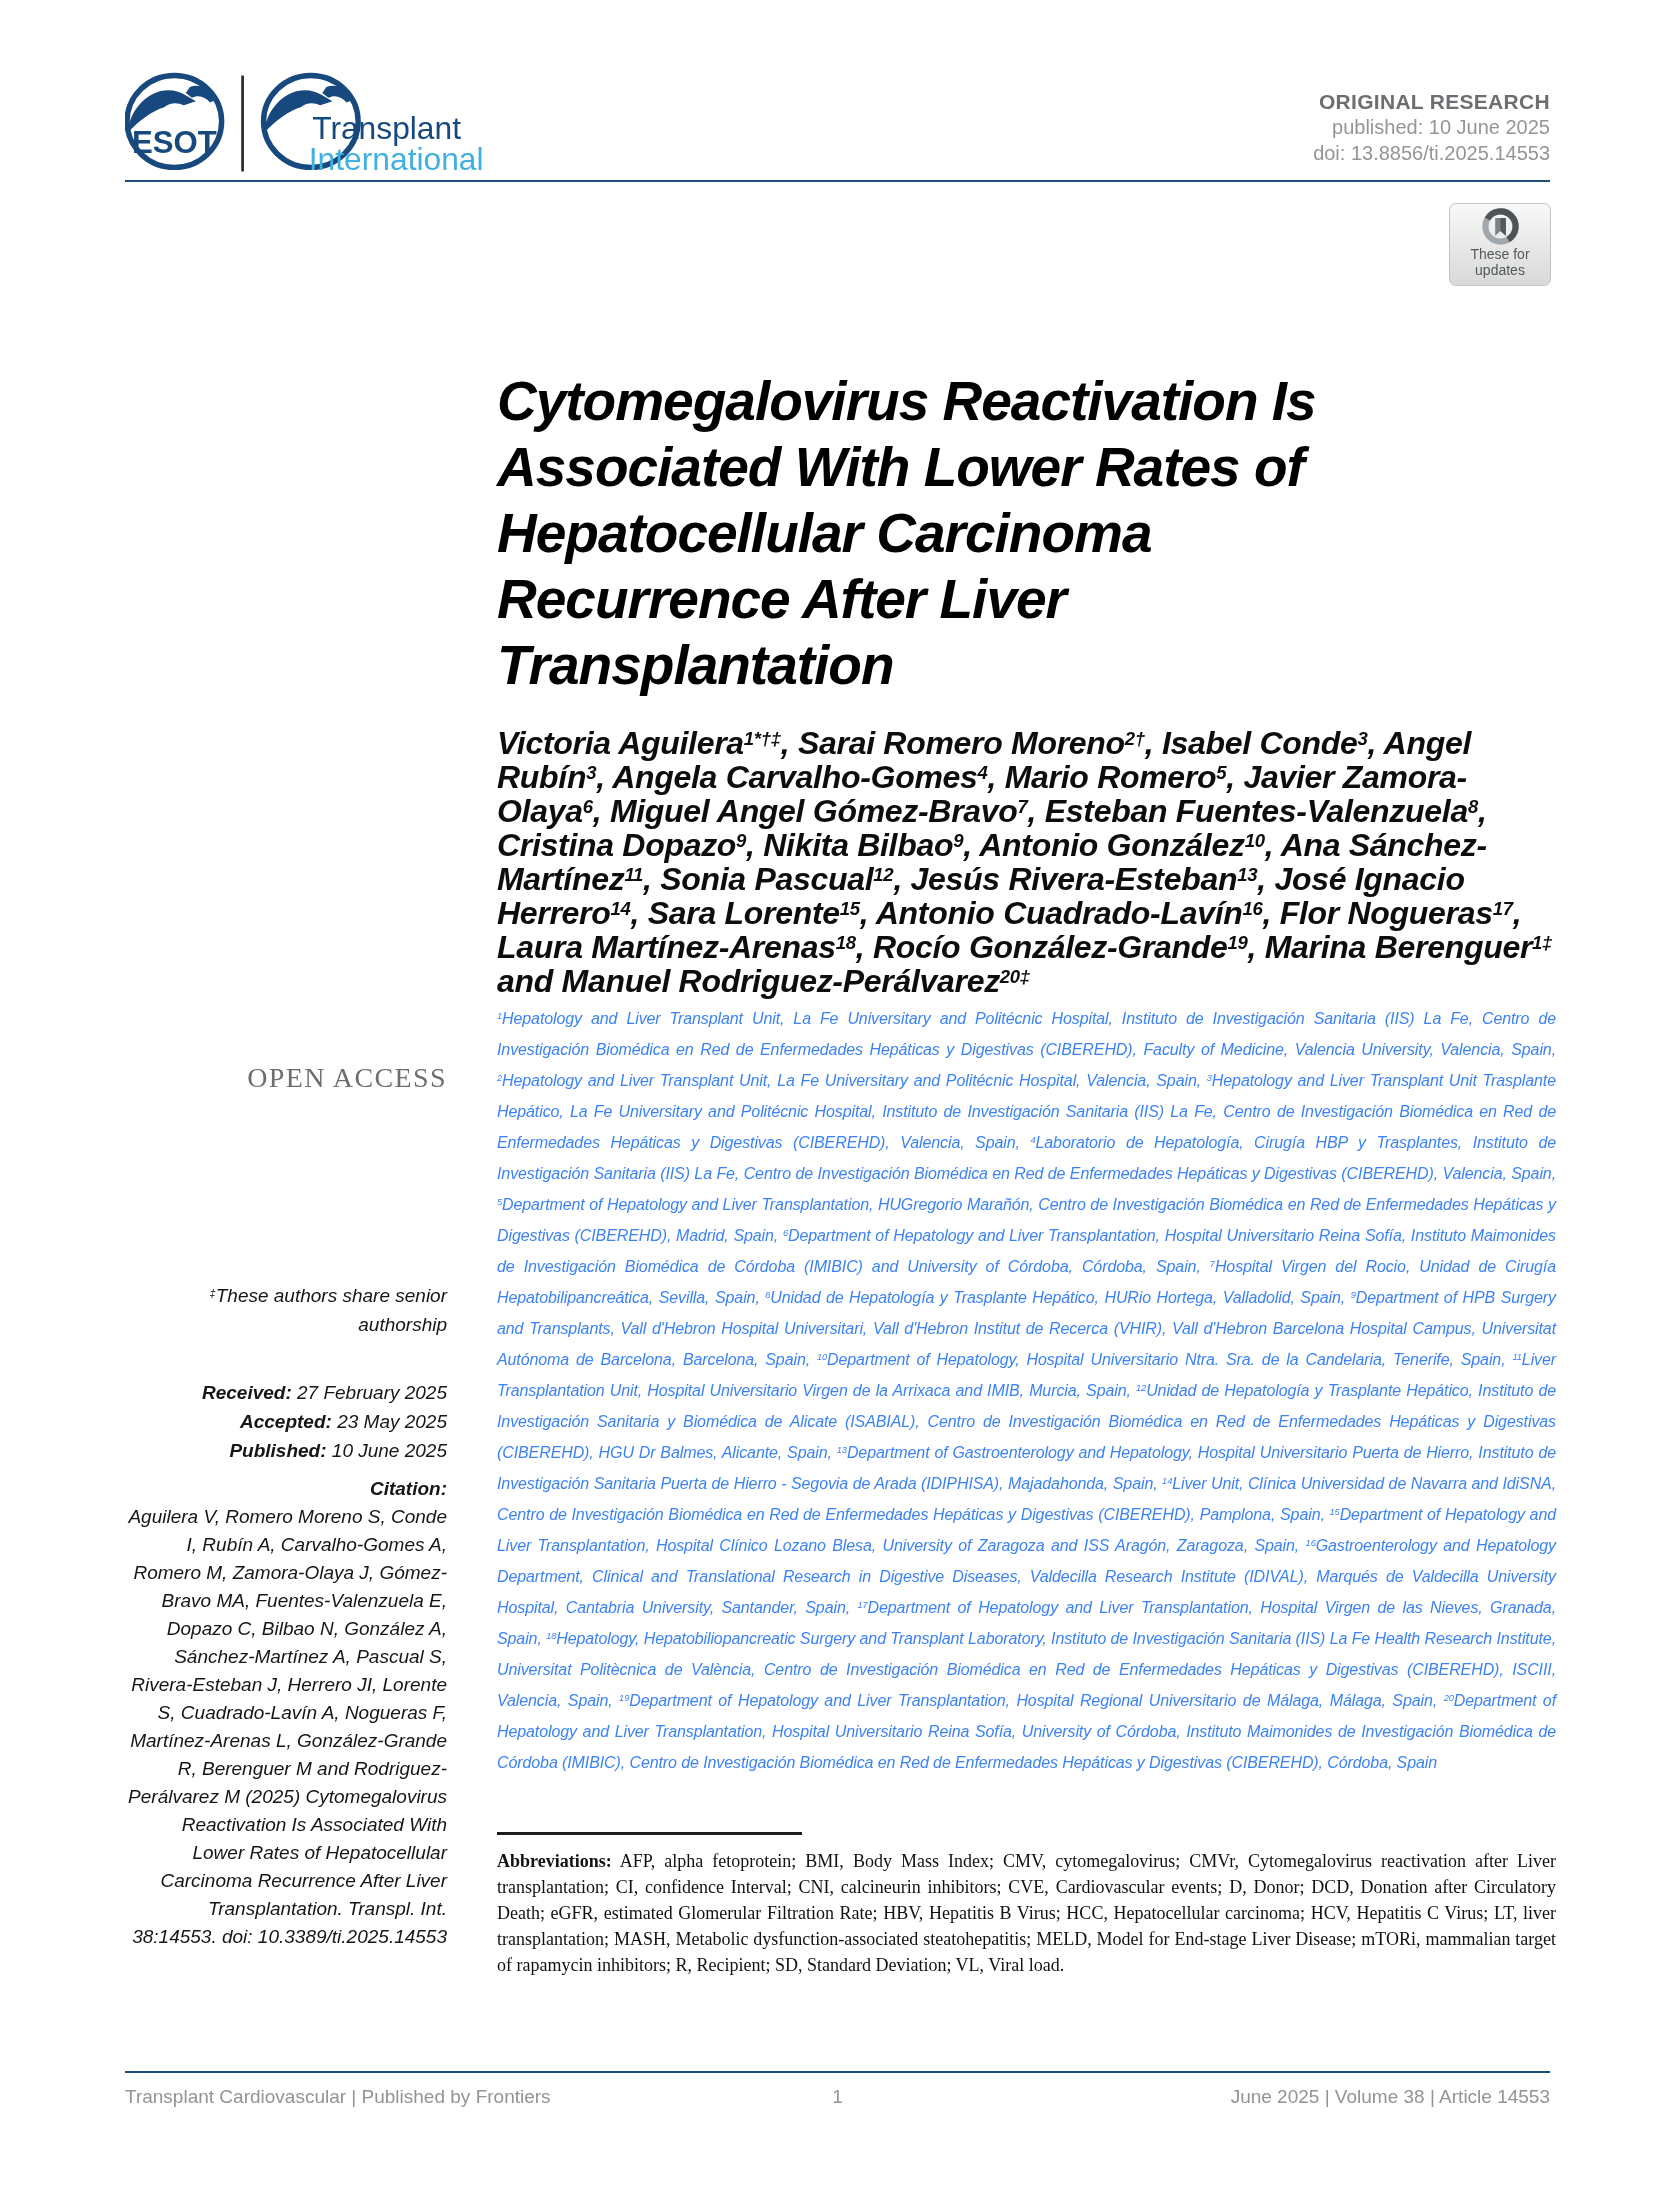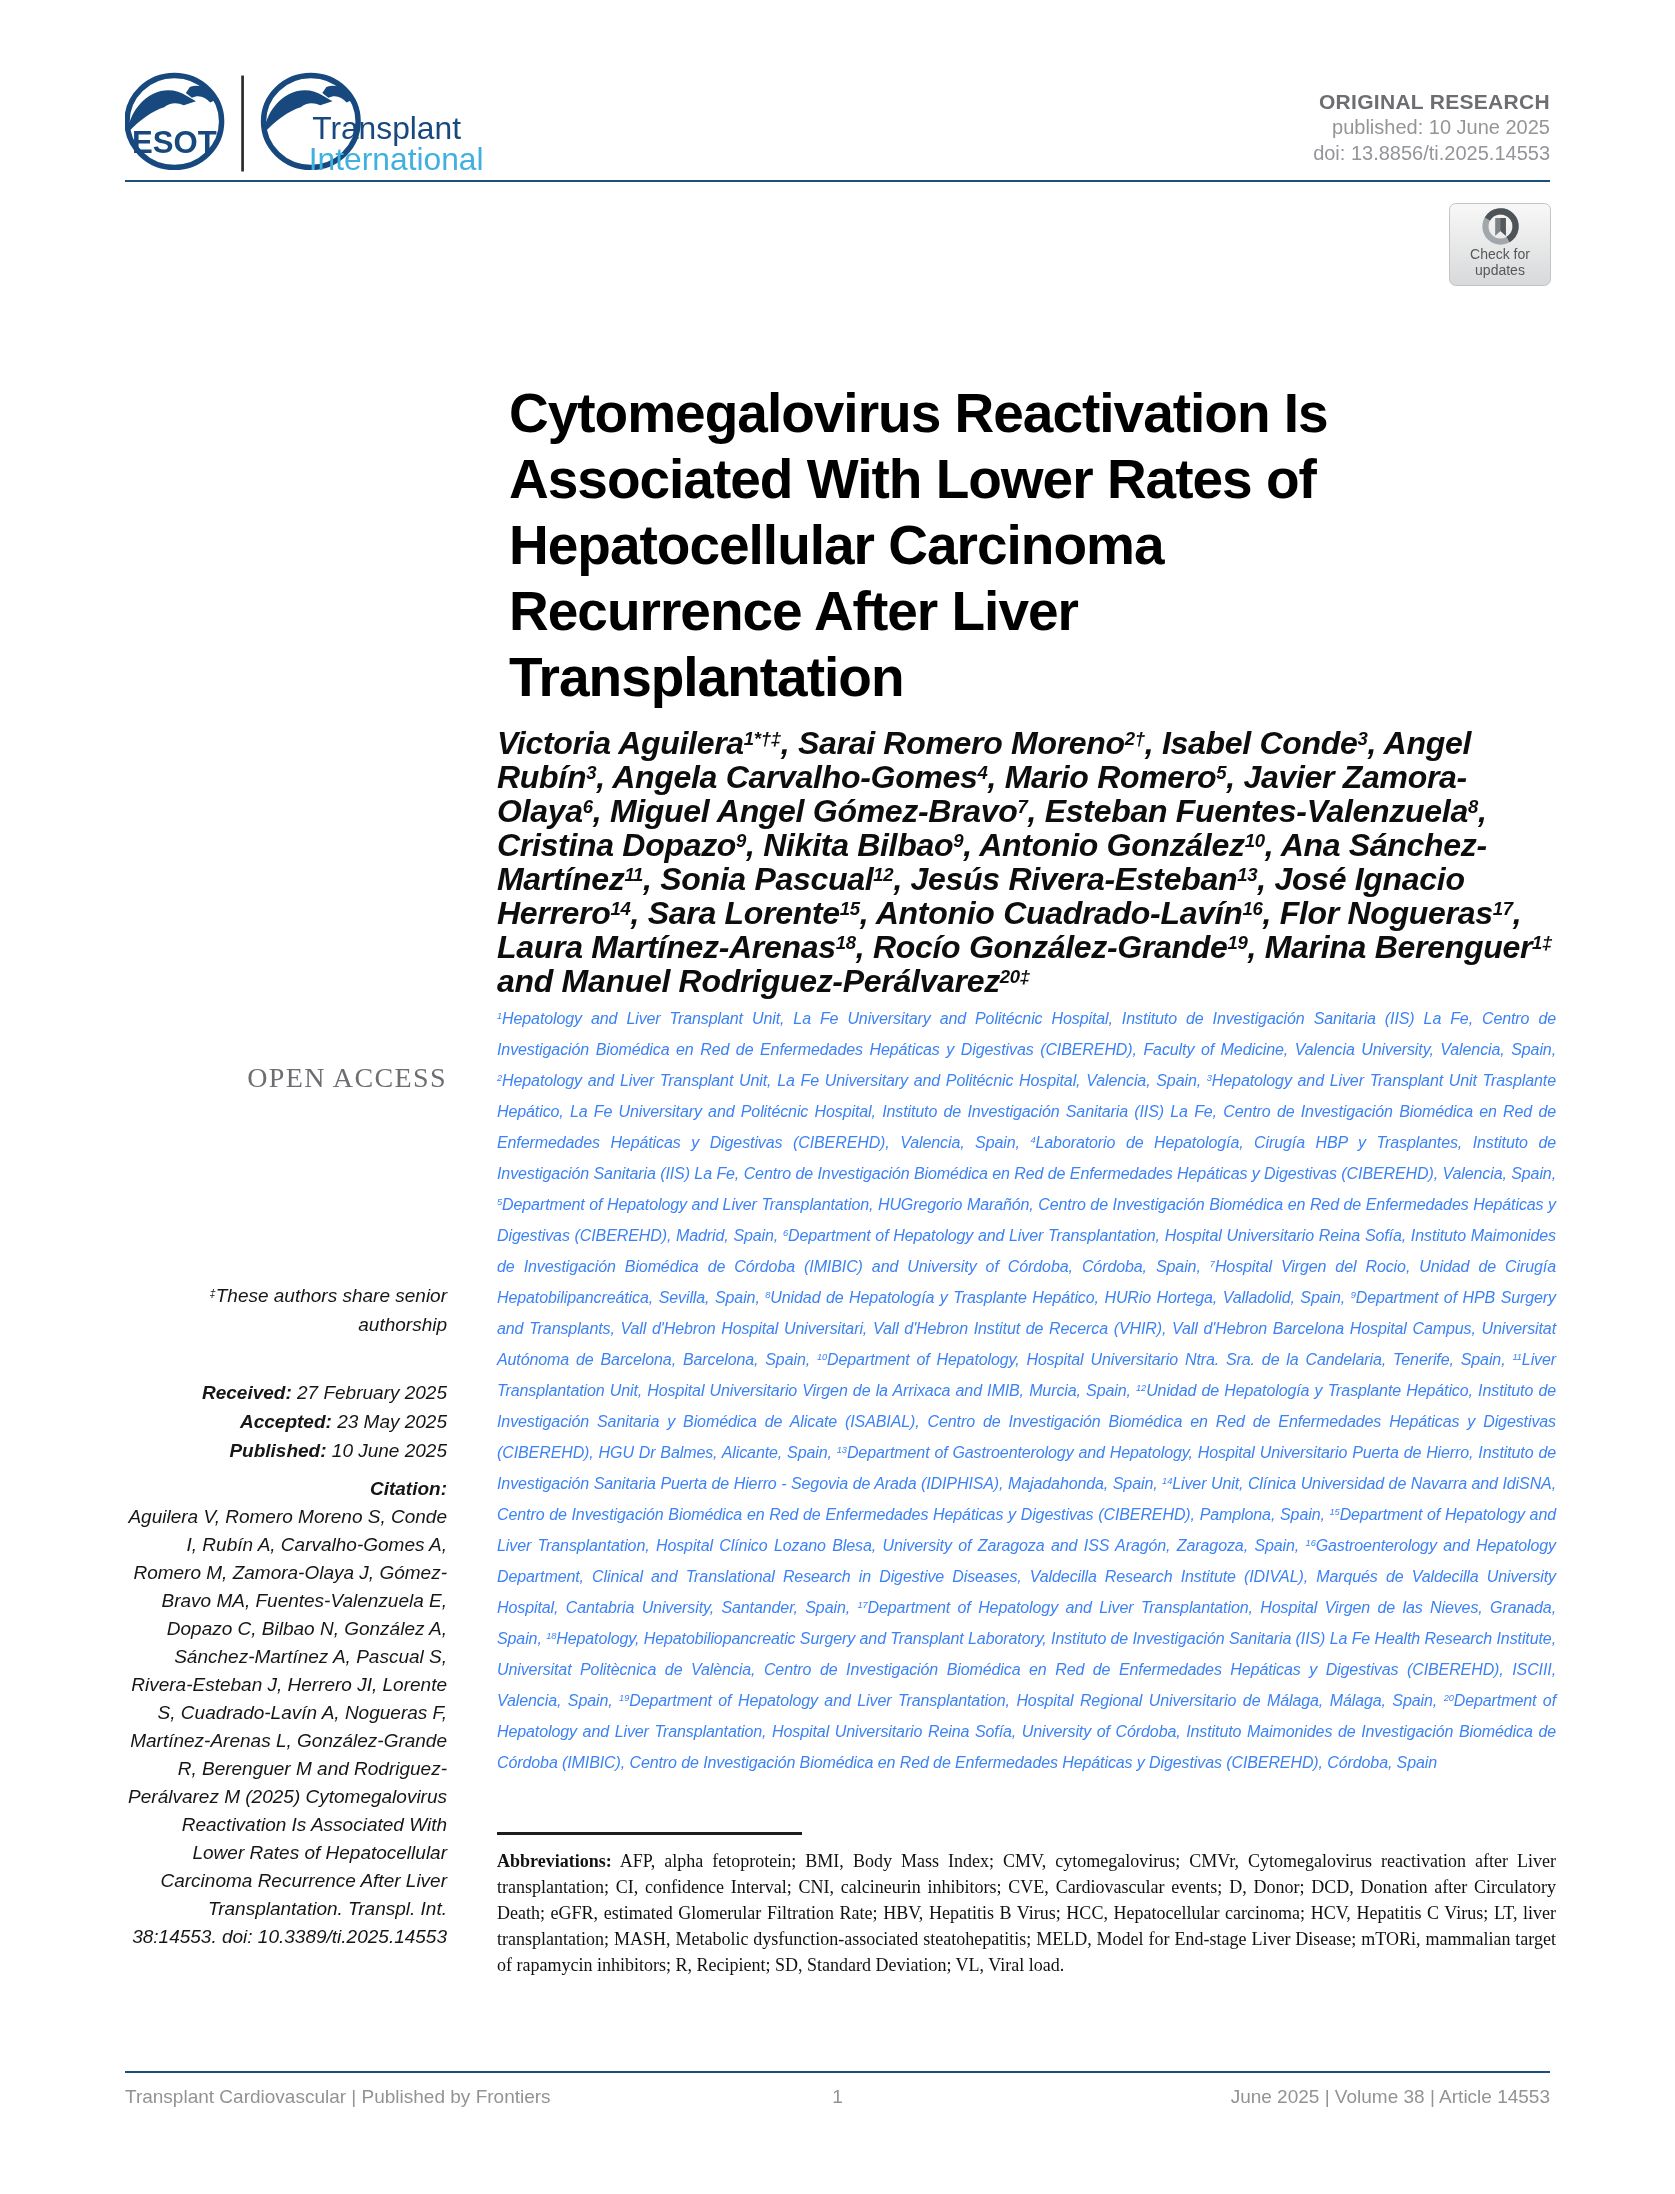--- a/index.html
+++ b/index.html
@@ -85,26 +85,26 @@
   <div class="rule-top"></div>
 
   <div class="badge">
     <svg width="39" height="39" viewBox="0 0 44 44" style="margin-top:3.4px;">
       <circle cx="22" cy="22" r="17" fill="none" stroke="#a2a7ab" stroke-width="7"></circle>
       <path d="M7.3 13.5 A17 17 0 1 1 30.5 36.7" fill="none" stroke="#4e5357" stroke-width="7"></path>
       <path d="M16 12.5 h12 v20 l-6 -5.5 l-6 5.5 z" fill="#7d8286"></path>
       <path d="M22 12.5 h6 v20 l-6 -5.5 z" fill="#53585c"></path>
     </svg>
     <div class="badge-text">
-      <span>Check for</span><br>
+      <span>These for</span><br>
       <span>updates</span>
     </div>
   </div>
 
-  <h1 class="title" style="margin:12px;">Cytomegalovirus Reactivation Is<br>Associated With Lower Rates of<br>Hepatocellular Carcinoma<br>Recurrence After Liver<br>Transplantation</h1>
+  <h1 class="title" style="margin:0;font-style:italic;">Cytomegalovirus Reactivation Is<br>Associated With Lower Rates of<br>Hepatocellular Carcinoma<br>Recurrence After Liver<br>Transplantation</h1>
 
   <p class="authors" style="margin:0;">Victoria Aguilera<sup>1*†‡</sup>, Sarai Romero Moreno<sup>2†</sup>, Isabel Conde<sup>3</sup>, Angel Rubín<sup>3</sup>, Angela Carvalho-Gomes<sup>4</sup>, Mario Romero<sup>5</sup>, Javier Zamora-Olaya<sup>6</sup>, Miguel Angel Gómez-Bravo<sup>7</sup>, Esteban Fuentes-Valenzuela<sup>8</sup>, Cristina Dopazo<sup>9</sup>, Nikita Bilbao<sup>9</sup>, Antonio González<sup>10</sup>, Ana Sánchez-Martínez<sup>11</sup>, Sonia Pascual<sup>12</sup>, Jesús Rivera-Esteban<sup>13</sup>, José Ignacio Herrero<sup>14</sup>, Sara Lorente<sup>15</sup>, Antonio Cuadrado-Lavín<sup>16</sup>, Flor Nogueras<sup>17</sup>, Laura Martínez-Arenas<sup>18</sup>, Rocío González-Grande<sup>19</sup>, Marina Berenguer<sup>1‡</sup> and Manuel Rodriguez-Perálvarez<sup>20‡</sup></p>
 
   <p class="affil" style="margin:0;"><sup>1</sup>Hepatology and Liver Transplant Unit, La Fe Universitary and Politécnic Hospital, Instituto de Investigación Sanitaria (IIS) La Fe, Centro de Investigación Biomédica en Red de Enfermedades Hepáticas y Digestivas (CIBEREHD), Faculty of Medicine, Valencia University, Valencia, Spain, <sup>2</sup>Hepatology and Liver Transplant Unit, La Fe Universitary and Politécnic Hospital, Valencia, Spain, <sup>3</sup>Hepatology and Liver Transplant Unit Trasplante Hepático, La Fe Universitary and Politécnic Hospital, Instituto de Investigación Sanitaria (IIS) La Fe, Centro de Investigación Biomédica en Red de Enfermedades Hepáticas y Digestivas (CIBEREHD), Valencia, Spain, <sup>4</sup>Laboratorio de Hepatología, Cirugía HBP y Trasplantes, Instituto de Investigación Sanitaria (IIS) La Fe, Centro de Investigación Biomédica en Red de Enfermedades Hepáticas y Digestivas (CIBEREHD), Valencia, Spain, <sup>5</sup>Department of Hepatology and Liver Transplantation, HUGregorio Marañón, Centro de Investigación Biomédica en Red de Enfermedades Hepáticas y Digestivas (CIBEREHD), Madrid, Spain, <sup>6</sup>Department of Hepatology and Liver Transplantation, Hospital Universitario Reina Sofía, Instituto Maimonides de Investigación Biomédica de Córdoba (IMIBIC) and University of Córdoba, Córdoba, Spain, <sup>7</sup>Hospital Virgen del Rocio, Unidad de Cirugía Hepatobilipancreática, Sevilla, Spain, <sup>8</sup>Unidad de Hepatología y Trasplante Hepático, HURio Hortega, Valladolid, Spain, <sup>9</sup>Department of HPB Surgery and Transplants, Vall d'Hebron Hospital Universitari, Vall d'Hebron Institut de Recerca (VHIR), Vall d'Hebron Barcelona Hospital Campus, Universitat Autónoma de Barcelona, Barcelona, Spain, <sup>10</sup>Department of Hepatology, Hospital Universitario Ntra. Sra. de la Candelaria, Tenerife, Spain, <sup>11</sup>Liver Transplantation Unit, Hospital Universitario Virgen de la Arrixaca and IMIB, Murcia, Spain, <sup>12</sup>Unidad de Hepatología y Trasplante Hepático, Instituto de Investigación Sanitaria y Biomédica de Alicate (ISABIAL), Centro de Investigación Biomédica en Red de Enfermedades Hepáticas y Digestivas (CIBEREHD), HGU Dr Balmes, Alicante, Spain, <sup>13</sup>Department of Gastroenterology and Hepatology, Hospital Universitario Puerta de Hierro, Instituto de Investigación Sanitaria Puerta de Hierro - Segovia de Arada (IDIPHISA), Majadahonda, Spain, <sup>14</sup>Liver Unit, Clínica Universidad de Navarra and IdiSNA, Centro de Investigación Biomédica en Red de Enfermedades Hepáticas y Digestivas (CIBEREHD), Pamplona, Spain, <sup>15</sup>Department of Hepatology and Liver Transplantation, Hospital Clínico Lozano Blesa, University of Zaragoza and ISS Aragón, Zaragoza, Spain, <sup>16</sup>Gastroenterology and Hepatology Department, Clinical and Translational Research in Digestive Diseases, Valdecilla Research Institute (IDIVAL), Marqués de Valdecilla University Hospital, Cantabria University, Santander, Spain, <sup>17</sup>Department of Hepatology and Liver Transplantation, Hospital Virgen de las Nieves, Granada, Spain, <sup>18</sup>Hepatology, Hepatobiliopancreatic Surgery and Transplant Laboratory, Instituto de Investigación Sanitaria (IIS) La Fe Health Research Institute, Universitat Politècnica de València, Centro de Investigación Biomédica en Red de Enfermedades Hepáticas y Digestivas (CIBEREHD), ISCIII, Valencia, Spain, <sup>19</sup>Department of Hepatology and Liver Transplantation, Hospital Regional Universitario de Málaga, Málaga, Spain, <sup>20</sup>Department of Hepatology and Liver Transplantation, Hospital Universitario Reina Sofía, University of Córdoba, Instituto Maimonides de Investigación Biomédica de Córdoba (IMIBIC), Centro de Investigación Biomédica en Red de Enfermedades Hepáticas y Digestivas (CIBEREHD), Córdoba, Spain</p>
 
   <div class="open-access">OPEN ACCESS</div>
 
 
 
   <div class="side" style="top:1281px;">

